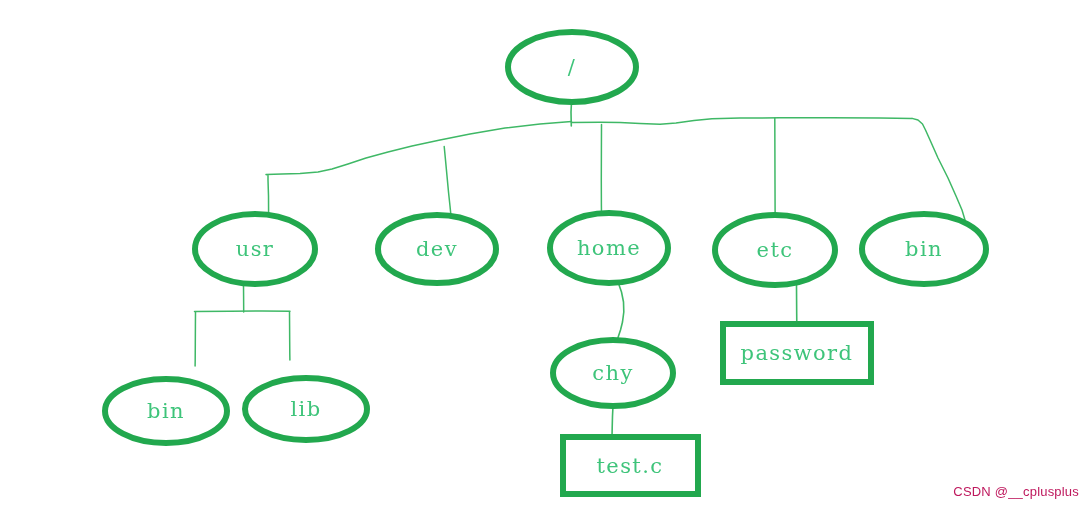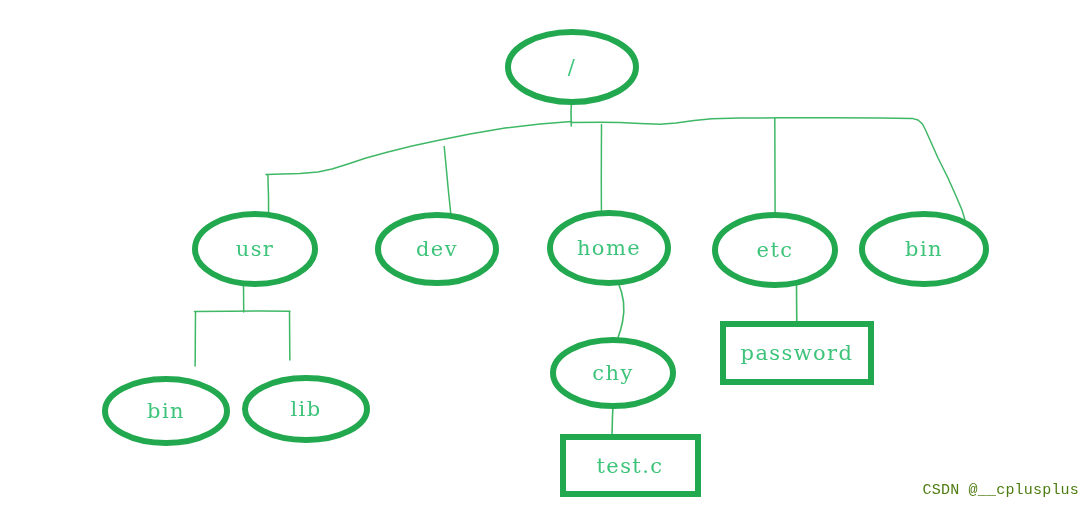--- a/index.html
+++ b/index.html
@@ -40,23 +40,23 @@
     font-size: 21px;
     letter-spacing: 1.4px;
     text-anchor: middle;
     dominant-baseline: middle;
     fill: #3ec47a;
   }
   .watermark-text {
     position: absolute;
     right: 9px;
     bottom: 7px;
-    font-family: Liberation Mono, monospace;
-    font-size: 15px;
-    color: #4d7c0f;
+    font-family: Liberation Sans, sans-serif;
+    font-size: 13px;
+    color: #be185d;
     white-space: nowrap;
     letter-spacing: 0.2px;
     user-select: none;
   }
 </style>
 </head>
 <body>
 
 <div id="diagram-root">
   <svg id="tree-svg" viewBox="0 0 1088 506" xmlns="http://www.w3.org/2000/svg">

